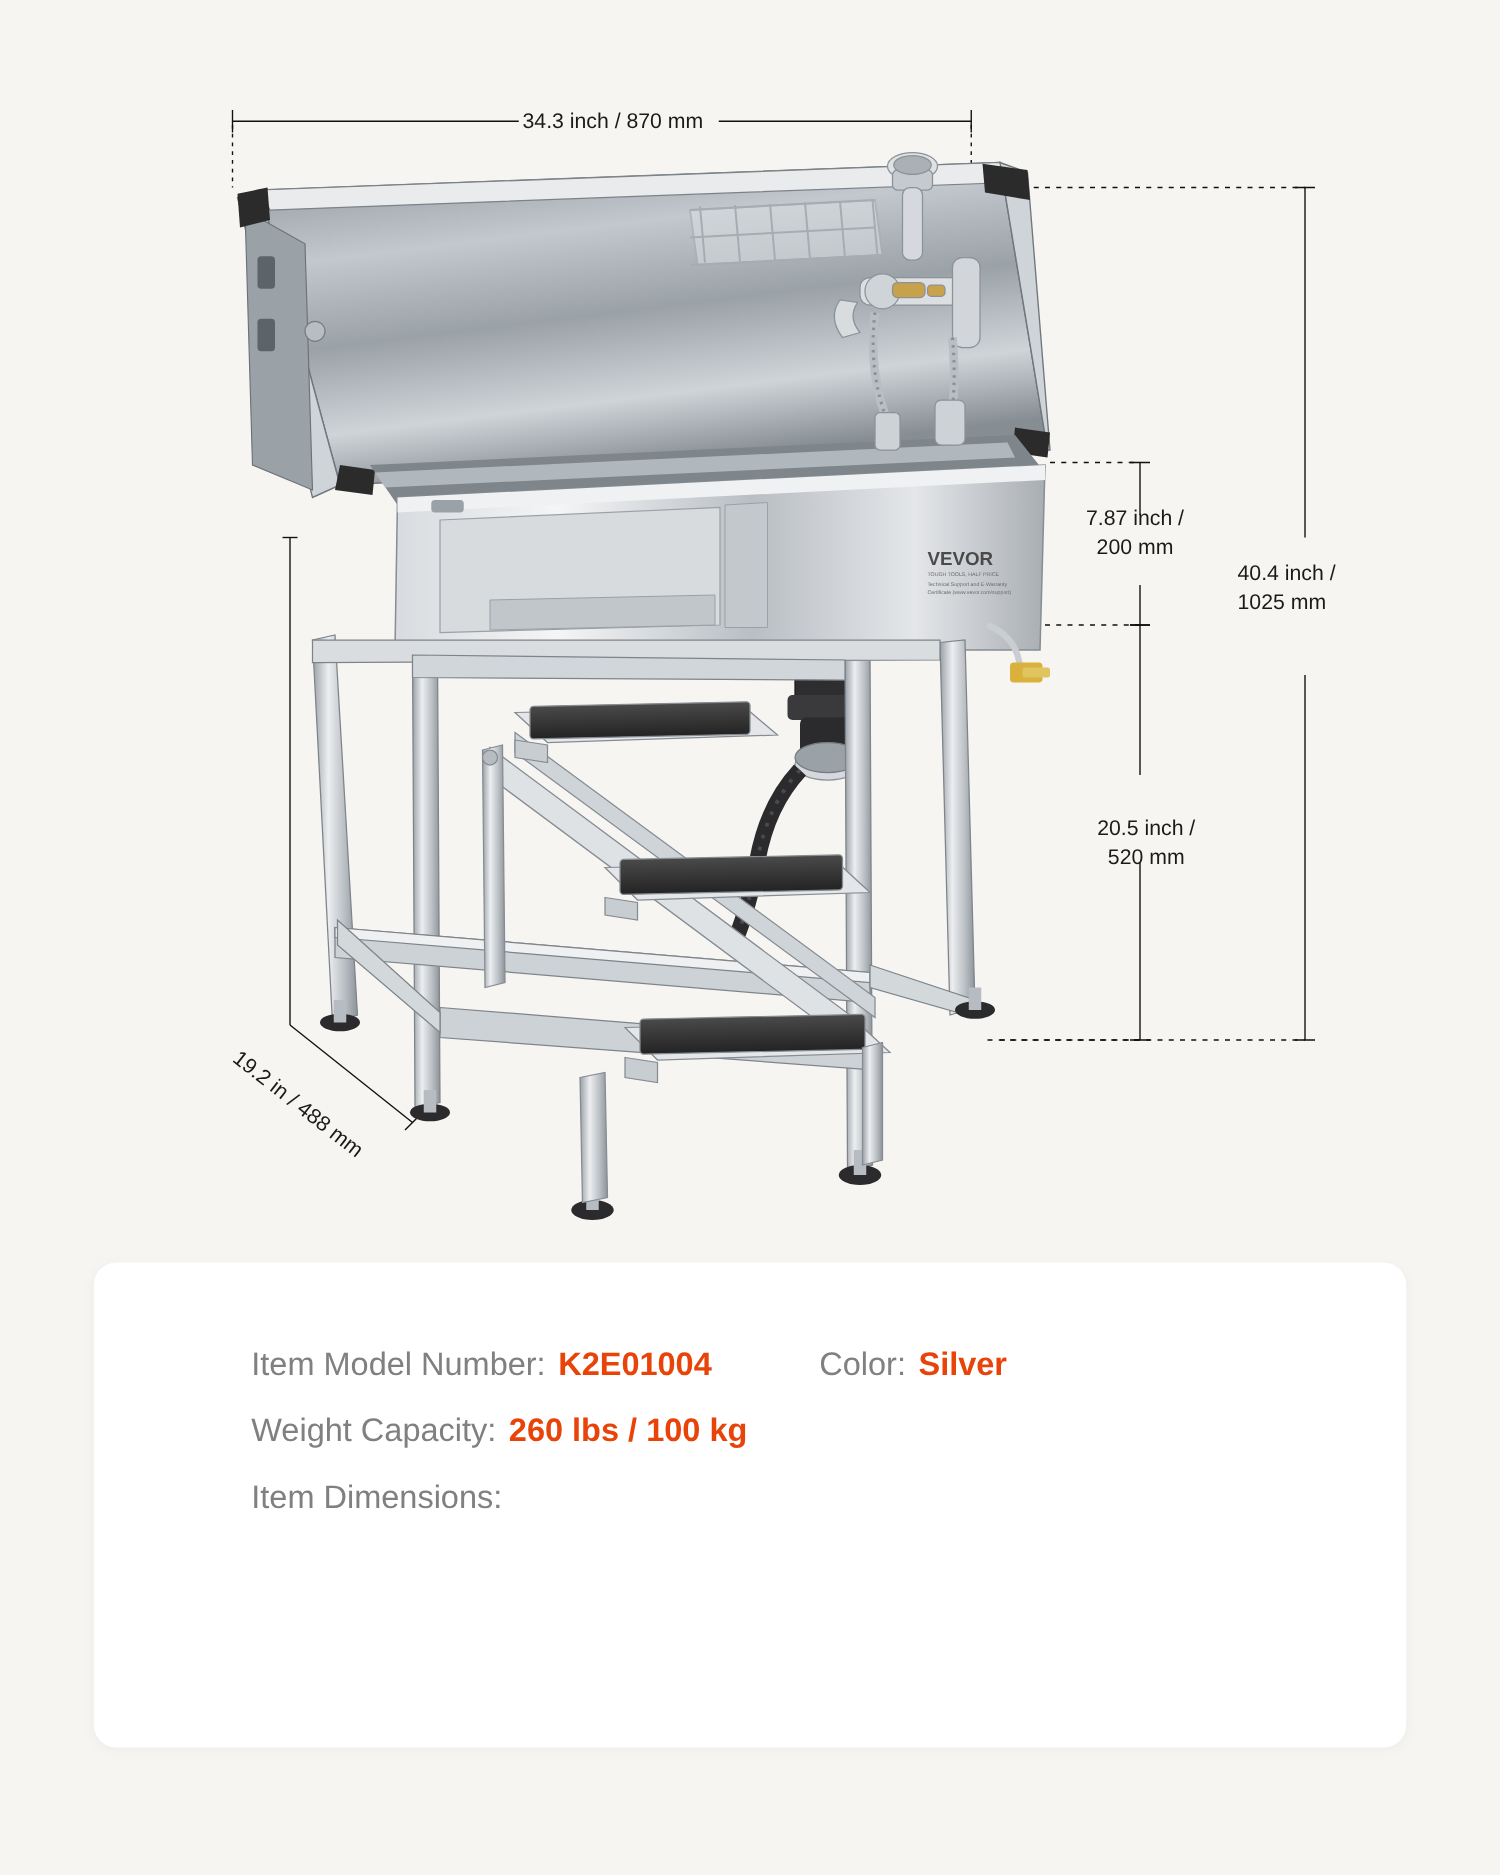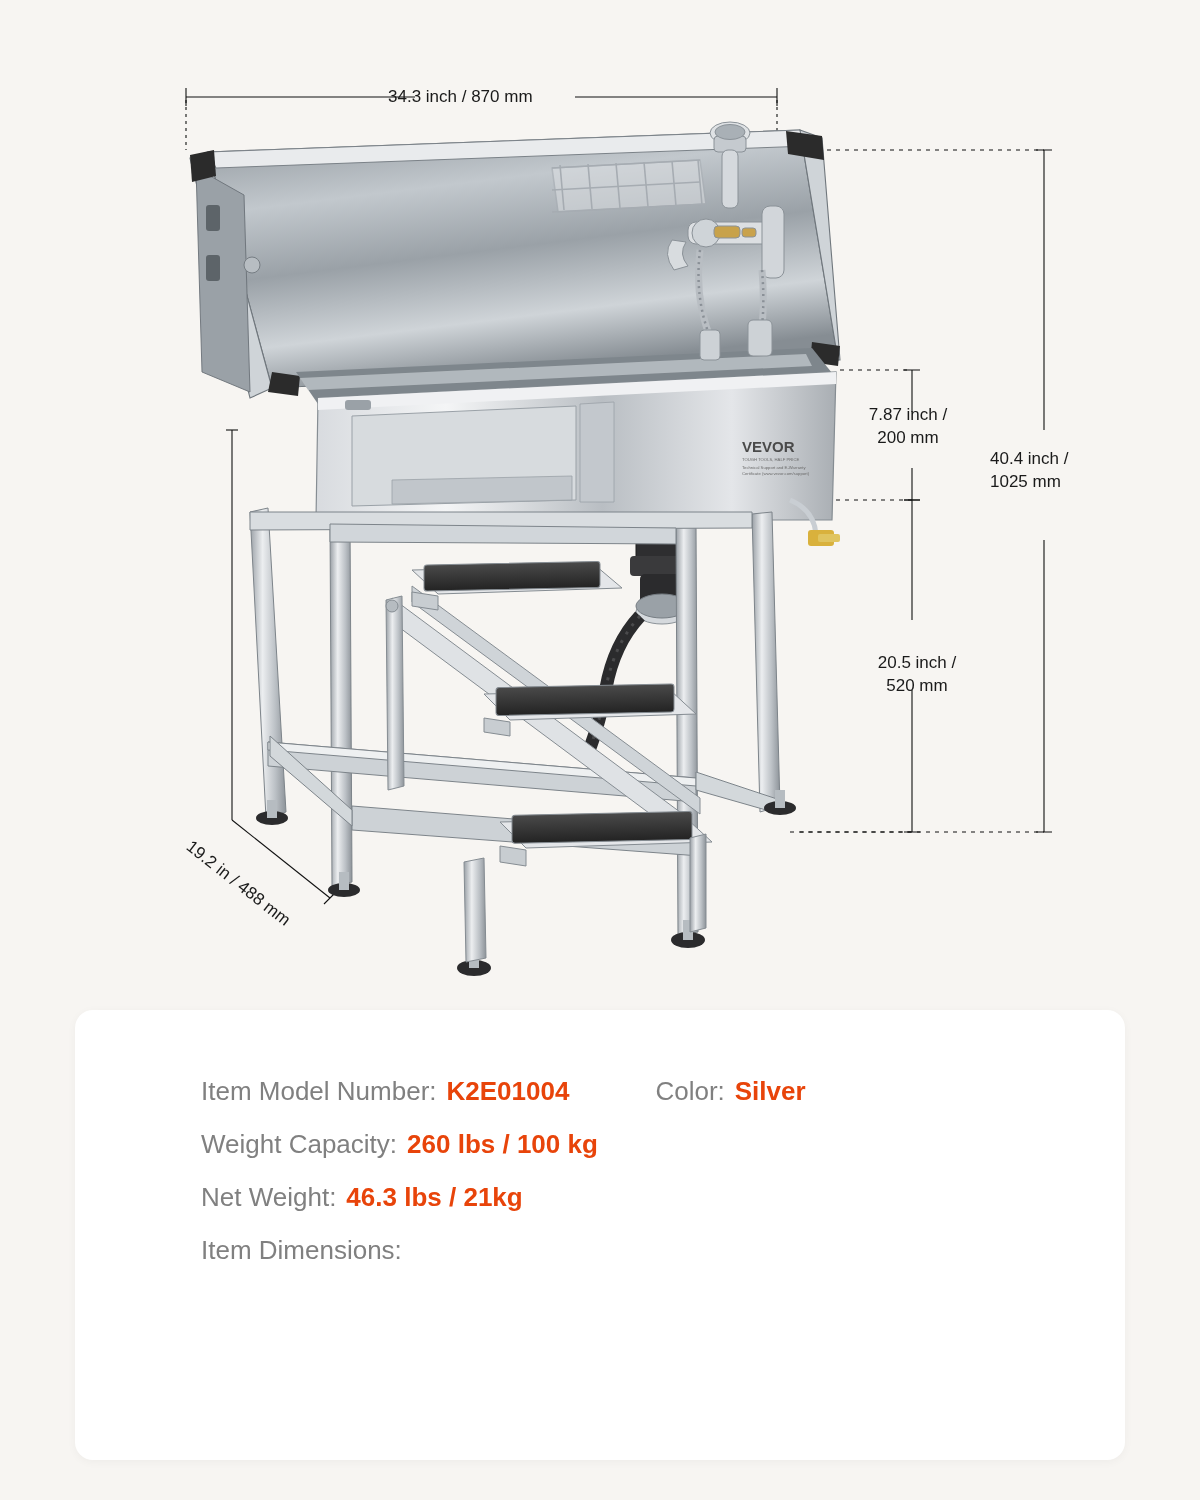--- a/index.html
+++ b/index.html
@@ -36,21 +36,21 @@
     position: absolute;
     left: 0; top: 0;
   }
 
   
   #spec-card {
     position: absolute;
     left: 75px;
     top: 1010px;
     width: 1050px;
-    height: 450px;
+    height: 388px;
     background: #ffffff;
     border-radius: 18px;
     box-shadow: 0 2px 10px rgba(0,0,0,0.04);
   }
   #spec-list {
     position: absolute;
     left: 126px;
     top: 66px;
     width: 880px;
   }
@@ -277,21 +277,21 @@
       <rect x="512" y="826" width="180" height="28" rx="3" fill="url(#stepGrad)" transform="skewY(-1.2)"></rect>
       <polygon points="500,846 526,850 526,866 500,862" fill="#c8cdd1"></polygon>
 
       <polygon points="464,862 484,858 486,958 466,962" fill="url(#legGrad)"></polygon>
       <polygon points="690,838 706,834 706,928 690,932" fill="url(#legGrad)"></polygon>
       <polygon points="386,600 402,596 404,786 388,790" fill="url(#legGrad)"></polygon>
       <circle cx="392" cy="606" r="6" fill="#b6bcc1"></circle>
     </g>
   </svg>
 
-  <div class="dim-label" style="left:388px; top:86px;">34.3 inch / 870 mm</div>
+  <div class="dim-label" style="left:418px; top:86px;">34.3 inch / 870 mm</div>
   <div class="dim-label" style="left:858px; top:404px; text-align:center; width:100px;">7.87 inch /
 200 mm</div>
   <div class="dim-label" style="left:990px; top:448px; width:110px;">40.4 inch /
 1025 mm</div>
   <div class="dim-label" style="left:864px; top:652px; text-align:center; width:106px;">20.5 inch /
 520 mm</div>
   <div class="dim-label" style="left:195px; top:836px; width:180px; transform:rotate(38deg); transform-origin:left top;">19.2 in / 488 mm</div>
 </div>
 
 <div id="spec-card">
@@ -305,23 +305,19 @@
         <span class="spec-value">Silver</span>
       </span>
     </div>
 
 
     <div class="spec-row">
       <span class="spec-label">Weight Capacity:</span>
       <span class="spec-value">260 lbs / 100 kg</span>
     </div>
 
-    <div class="spec-row">
-      <span class="spec-label">Net Weight:</span>
-      <span class="spec-value">46.3 lbs / 21kg</span>
-    </div>
 
     <div class="spec-row">
       <span class="spec-label">Item Dimensions:</span>
     </div>
 
   </div>
 </div>
 
 </body></html>

